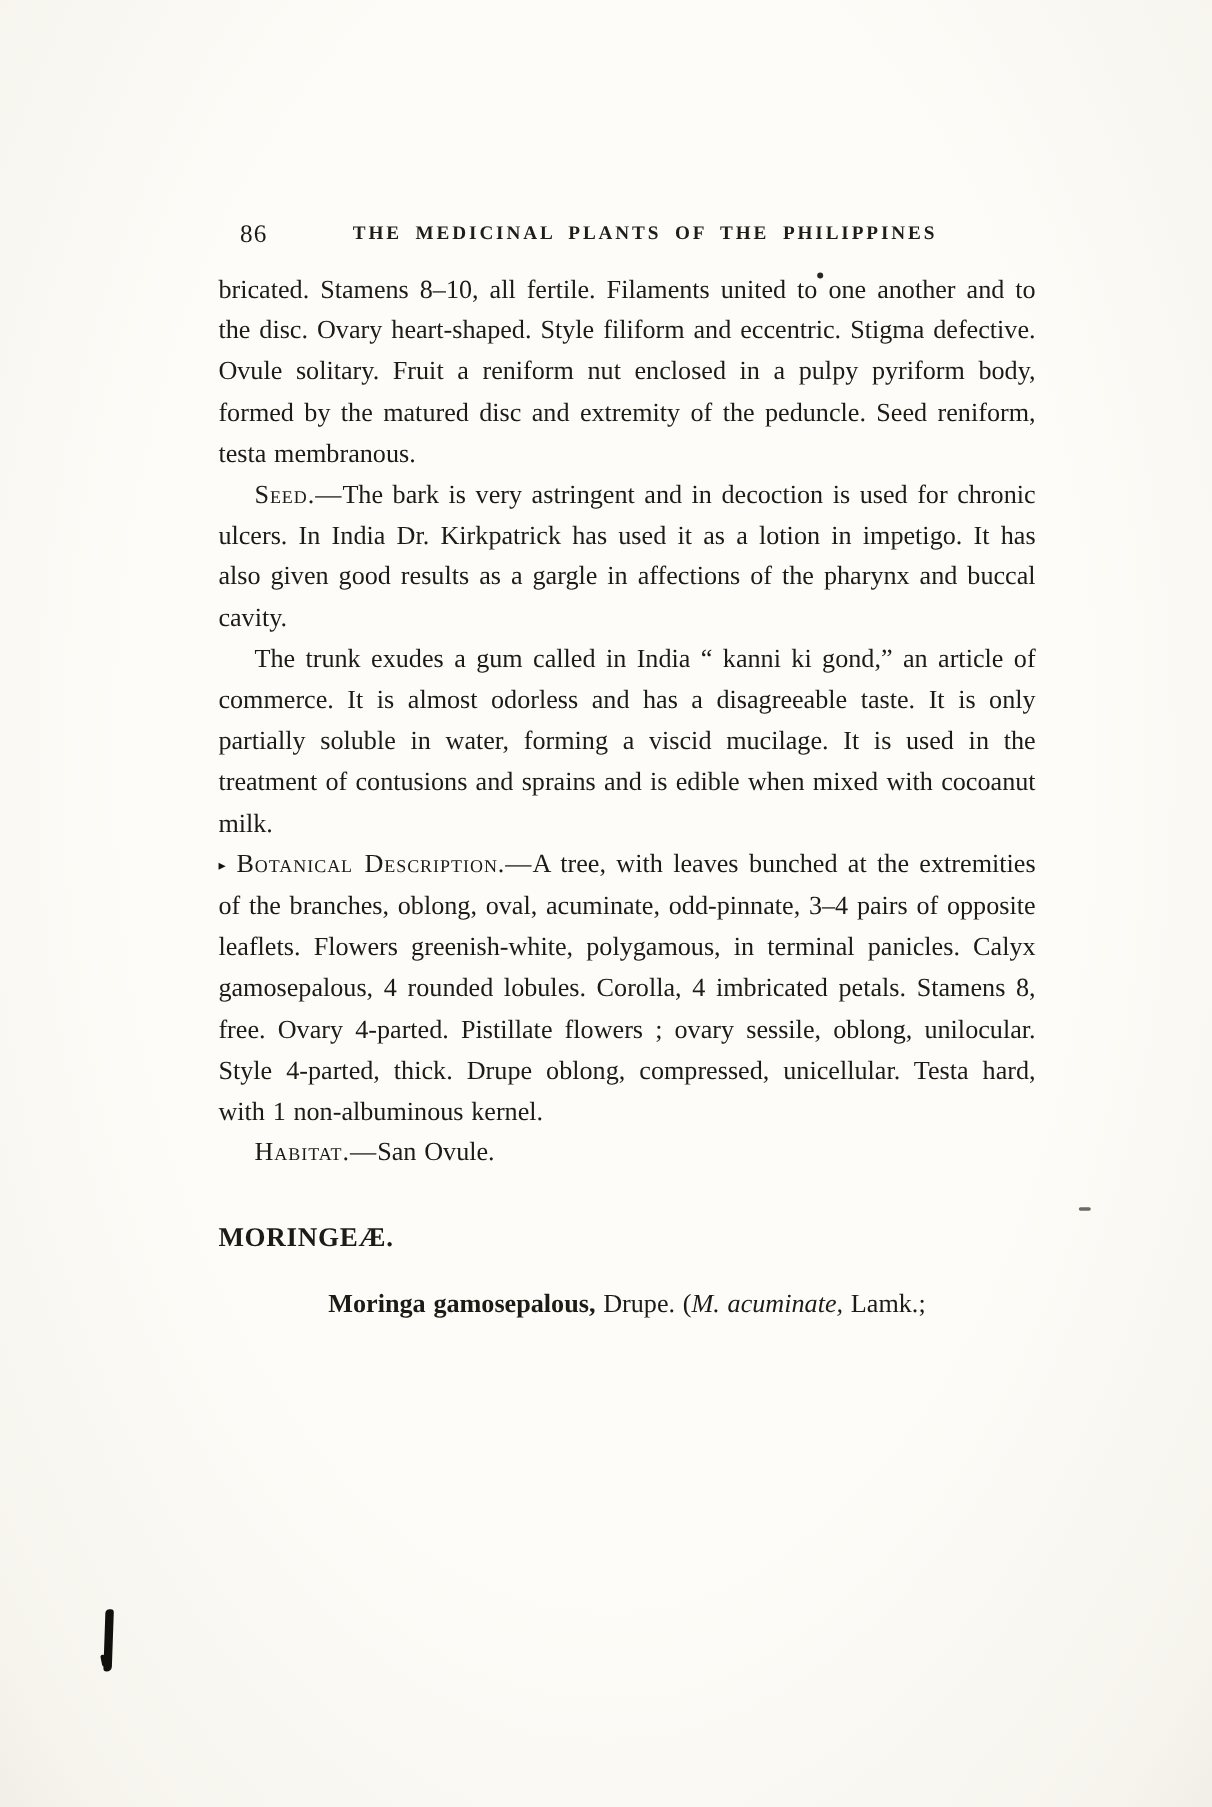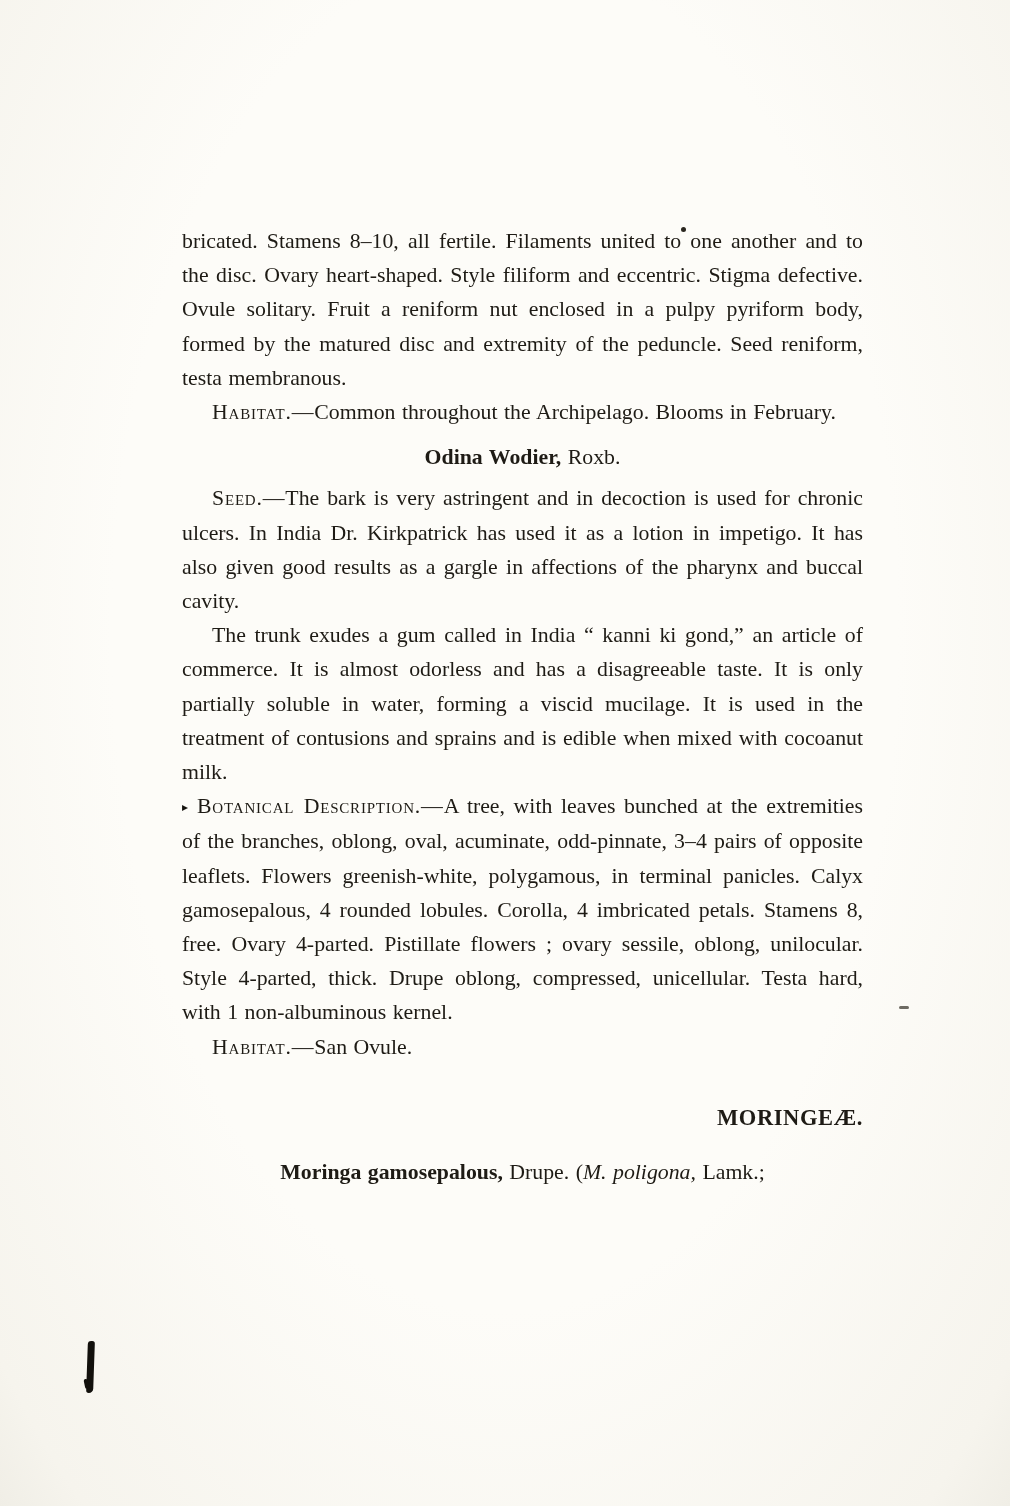--- a/index.html
+++ b/index.html
@@ -43,21 +43,21 @@
   .sc { font-variant: small-caps; letter-spacing: 0.8px; }
   i { font-style: italic; }
   b, .bold { font-weight: 700; }
   h2.species-head {
     margin: 11px 0 7px;
     text-align: center; text-indent: 0;
     font-size: 21.8px; font-weight: 400;
   }
   h3.family-head {
     margin: 37px 0 20px;
-    text-align: right; text-indent: 0;
+    text-align: left; text-indent: 0;
     font-size: 22.5px; font-weight: 700;
     letter-spacing: 0.6px;
   }
   .species-block {
     text-align: center; text-indent: 0;
     margin: 0 0 9px;
   }
   .species-block .species-line { display: block; }
   .margin-mark {
     font-size: 12px;
@@ -97,42 +97,44 @@
     background: #4a463d;
     border-radius: 2px;
     opacity: 0.8;
   }
 </style>
 </head>
 <body>
 
 <div class="page">
 
+  <header class="page-header">
+    <span class="page-number">86</span>
+    <span class="running-title">THE MEDICINAL PLANTS OF THE PHILIPPINES</span>
+  </header>
 
   <main class="text-column">
 
     <p>bricated.  Stamens 8–10, all fertile.  Filaments united to one another and to the disc.  Ovary heart-shaped.  Style filiform and eccentric.  Stigma defective.  Ovule solitary.  Fruit a reniform nut enclosed in a pulpy pyriform body, formed by the matured disc and extremity of the peduncle.  Seed reniform, testa membranous.</p>
 
-    <p class="indent"><span class="sc">Habitat.—</span><span>Common throughout the Archipelago.  Blooms in February.</span></p>
 
-    <h2 class="species-head"><b>Odina Wodier,</b><span> Roxb.</span></h2>
 
 
     <p class="indent"><span class="sc">Seed.—</span><span>The bark is very astringent and in decoction is used for chronic ulcers.  In India Dr. Kirkpatrick has used it as a lotion in impetigo.  It has also given good results as a gargle in affections of the pharynx and buccal cavity.</span></p>
 
     <p class="indent">The trunk exudes a gum called in India “ kanni ki gond,” an article of commerce.  It is almost odorless and has a disagreeable taste.  It is only partially soluble in water, forming a viscid mucilage.  It is used in the treatment of contusions and sprains and is edible when mixed with cocoanut milk.</p>
 
     <p><span class="margin-mark">▸</span><span class="sc">Botanical Description.—</span><span>A tree, with leaves bunched at the extremities of the branches, oblong, oval, acuminate, odd-pinnate, 3–4 pairs of opposite leaflets.  Flowers greenish-white, polygamous, in terminal panicles.  Calyx gamosepalous, 4 rounded lobules.  Corolla, 4 imbricated petals.  Stamens 8, free.  Ovary 4-parted.  Pistillate flowers ; ovary sessile, oblong, unilocular.  Style 4-parted, thick.  Drupe oblong, compressed, unicellular.  Testa hard, with 1 non-albuminous kernel.</span></p>
 
     <p class="indent"><span class="sc">Habitat.—</span><span>San Ovule.</span></p>
 
     <h3 class="family-head">MORINGEÆ.</h3>
 
     <div class="species-block">
-      <span class="species-line"><b>Moringa gamosepalous,</b><span> Drupe.  (</span><i>M. poligona,</i><span> Lamk.;</span></span>
+      <span class="species-line"><b>Moringa gamosepalous,</b><span> Drupe.  (</span><i>M. acuminate,</i><span> Lamk.;</span></span>
     </div>
 
 
   </main>
 
   <div class="ink-smudge"></div>
   <div class="ink-dot"></div>
   <div class="ink-dash"></div>
 
 </div>

